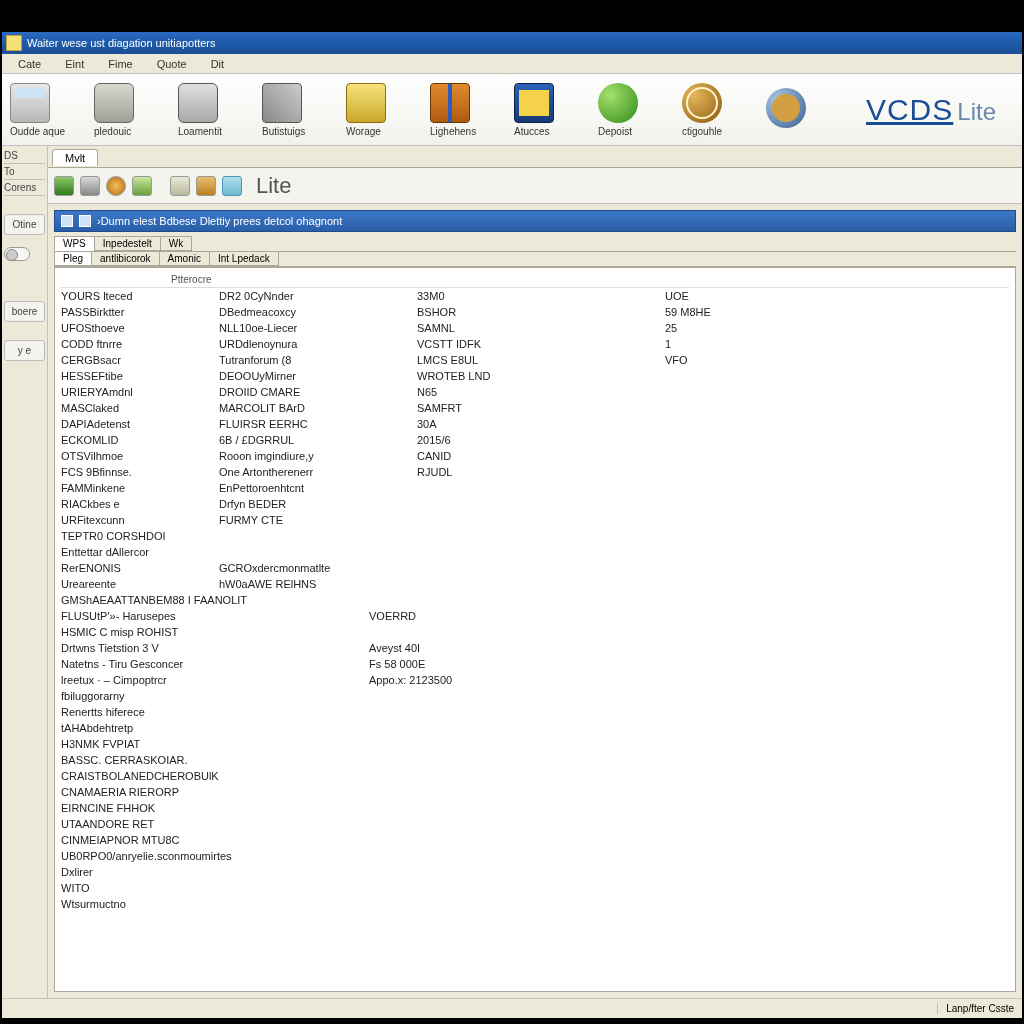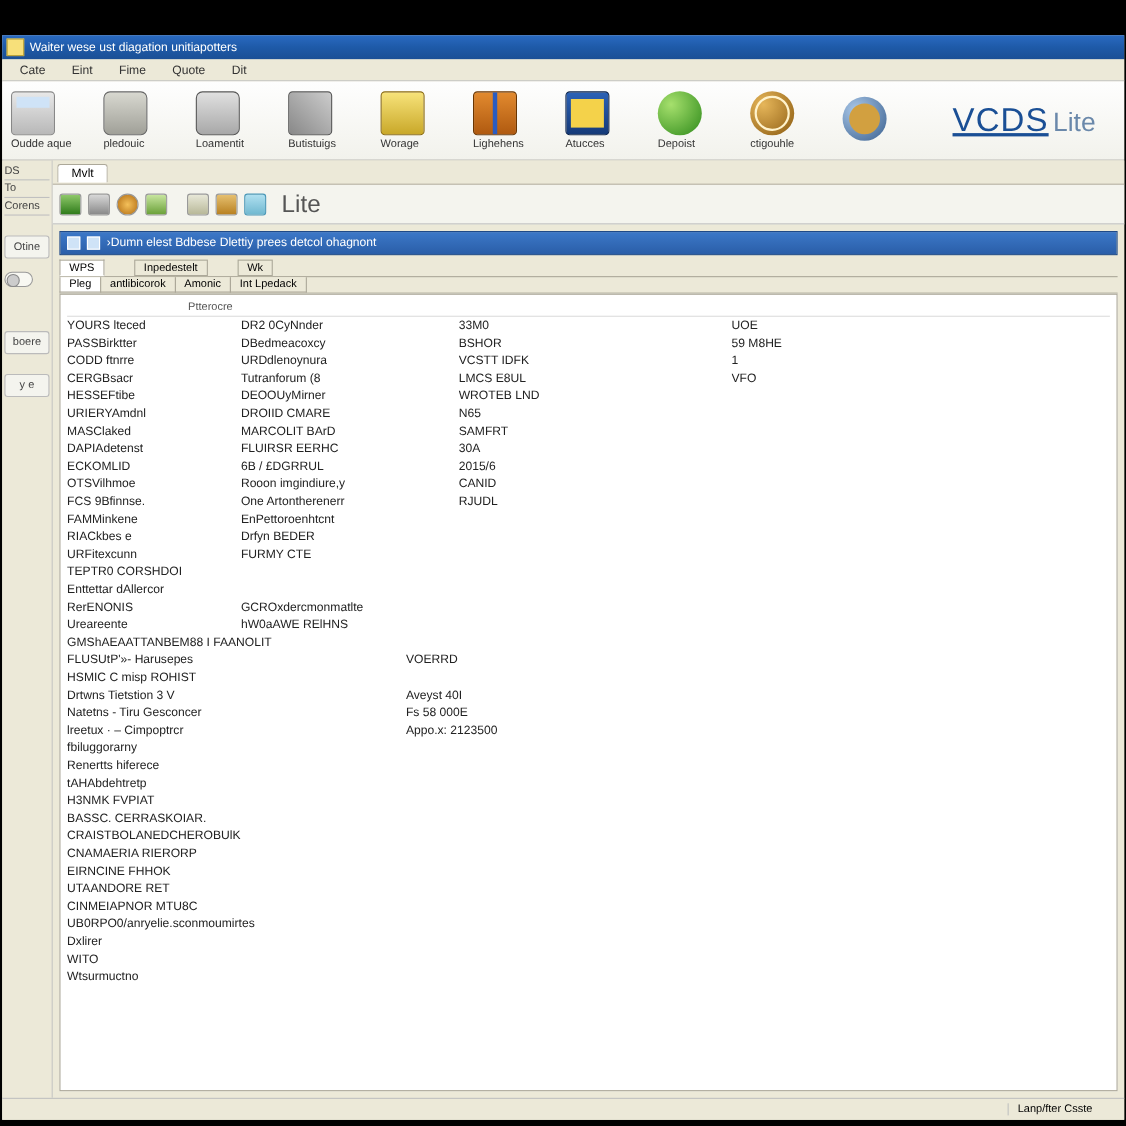--- a/index.html
+++ b/index.html
@@ -202,21 +202,20 @@
     gap:6px;
   }
   .subheader .sh-ic { width:12px;height:12px;background:#cfe3f7;border:1px solid #fff;}
 
   
   .inner-tabrow {
     margin: 4px 6px 0 6px;
     display:flex;
     font-size:10px;
     border-bottom:1px solid #aca899;
-    gap:28px;
   }
   .inner-tab {
     border:1px solid #aca899;
     background:#ece9d8;
     padding:1px 8px;
     margin-right:-1px;
   }
   .inner-tab.active { background:#fff; border-bottom-color:#fff;}
 
   .inner-tabrow2 {
@@ -271,21 +270,21 @@
   .single-row{ padding:0; line-height:16px; white-space:nowrap;}
 
   
   .statusbar {
     height:20px;
     background:#ece9d8;
     border-top:1px solid #c0c0c0;
     display:flex;
     align-items:center;
     font-size:10px;
-    padding:0 21px;
+    padding:0 0;
   }
   .statusbar .sp { margin-left:auto; padding:0 8px; border-left:1px solid #c0c0c0;}
 </style>
 </head>
 <body>
 
 <div class="screen">
 
   <div class="titlebar">
     <div class="titlebar-icon"></div>
@@ -405,20 +404,26 @@
             <span class="c1">YOURS lteced</span>
             <span class="c2">DR2 0CyNnder</span>
             <span class="c3">33M0</span>
             <span class="c4">UOE</span>
           </div>
           <div class="data-row">
             <span class="c1">PASSBirktter</span>
             <span class="c2">DBedmeacoxcy</span>
             <span class="c3">BSHOR</span>
             <span class="c4">59 M8HE</span>
+          </div>
+          <div class="data-row">
+            <span class="c1">UFOSthoeve</span>
+            <span class="c2">NLL10oe-Liecer</span>
+            <span class="c3">SAMNL</span>
+            <span class="c4">25</span>
           </div>
           <div class="data-row">
             <span class="c1">CODD ftnrre</span>
             <span class="c2">URDdlenoynura</span>
             <span class="c3">VCSTT IDFK</span>
             <span class="c4">1</span>
           </div>
           <div class="data-row">
             <span class="c1">CERGBsacr</span>
             <span class="c2">Tutranforum (8</span>

